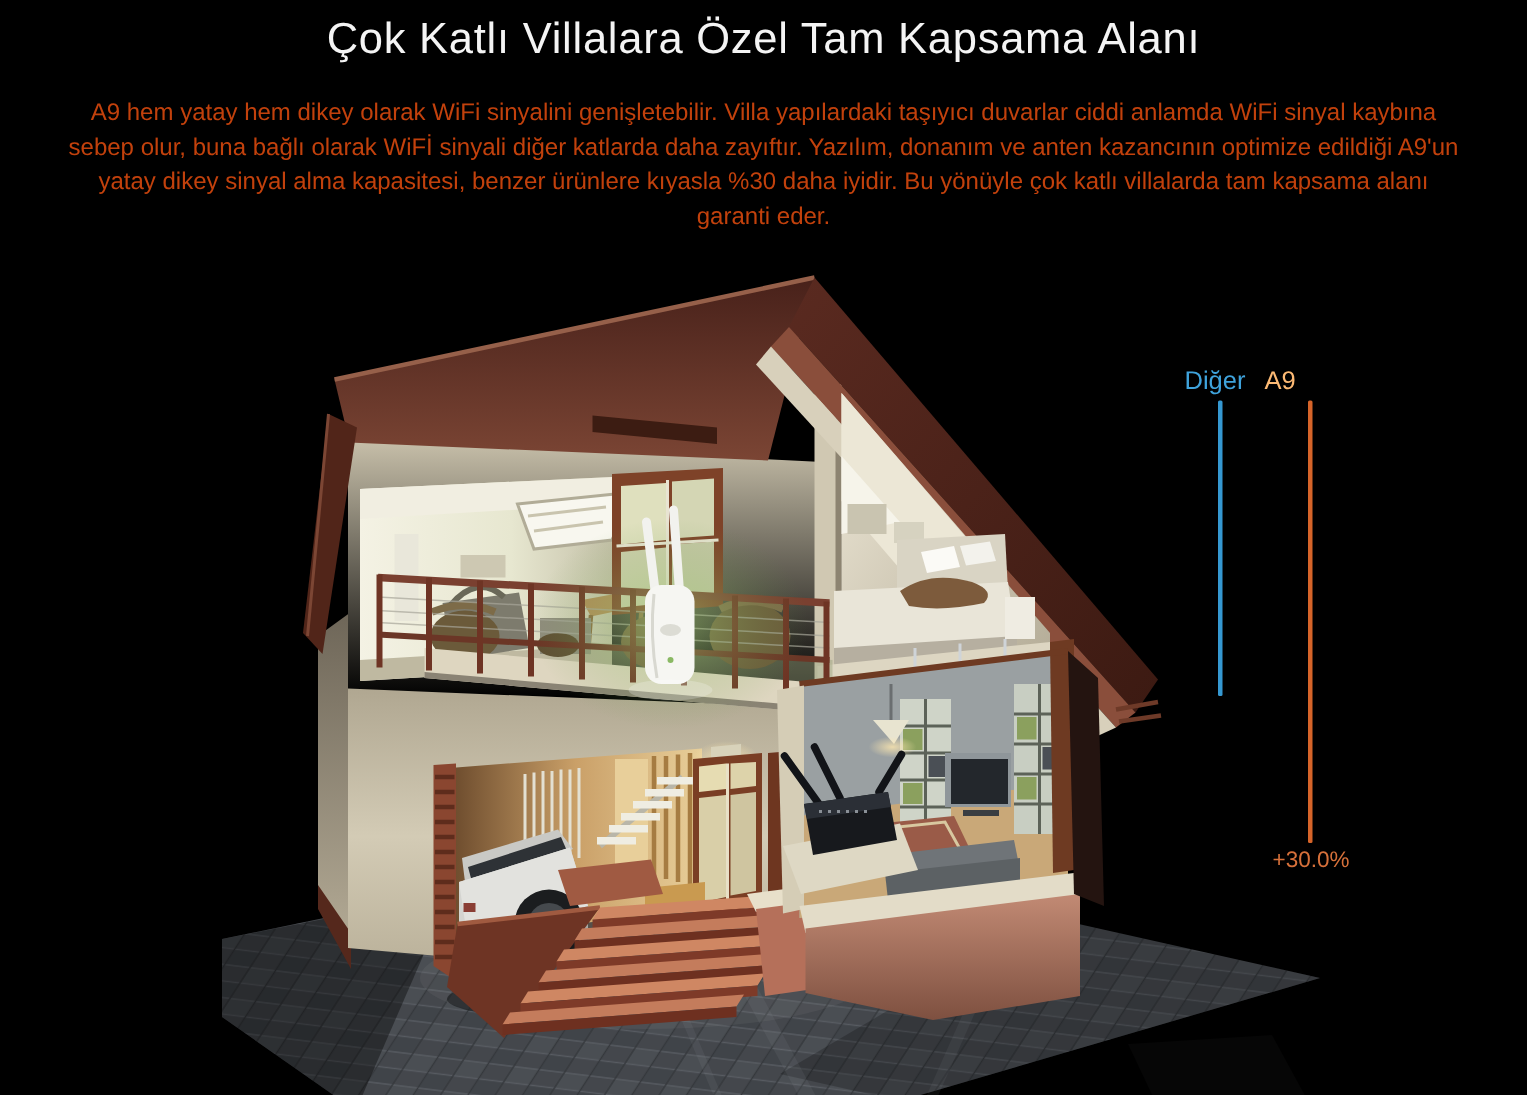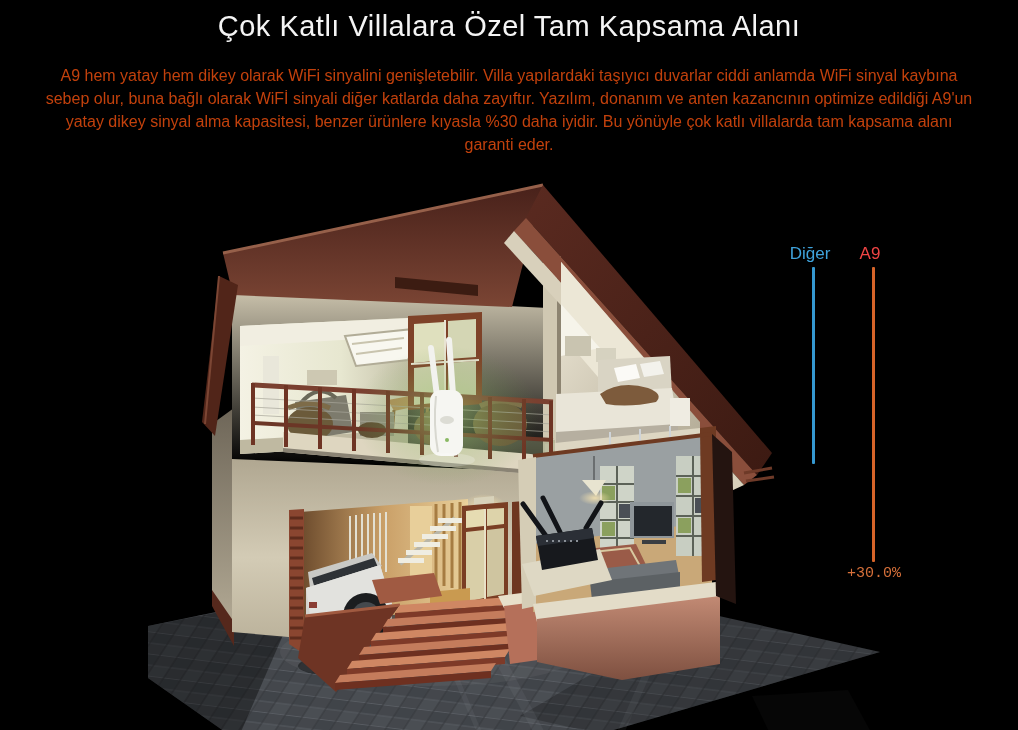--- a/index.html
+++ b/index.html
@@ -18,26 +18,26 @@
     position:absolute; top:60px; left:50%; transform:translateX(-50%);
     width:936px; text-align:center; color:#c2410c;
     font-size:16px; line-height:23px; font-weight:400;
   }
   .scene { position:absolute; inset:0; }
   .scene svg { position:absolute; left:0; top:0; }
 
   
   .chart-label { position:absolute; font-size:17px; }
   .lbl-diger { left:779px; top:240px; width:62px; text-align:center; color:#3fa3dc; }
-  .lbl-a9    { left:843px; top:240px; width:54px; text-align:center; color:#ef4444; }
+  .lbl-a9    { left:843px; top:240px; width:54px; color:#fdba74; }
   .vline { position:absolute; width:3px; border-radius:1px; }
   .vline-diger { left:812px; top:263px; height:197px; background:#3598d1; }
   .vline-a9    { left:872px; top:263px; height:295px; background:#d66429; }
   .gain-label  { position:absolute; left:836px; top:561px; width:76px;
-                 text-align:center; color:#d6703a; font-size:15px;font-family:Liberation Mono, monospace; }
+                 text-align:center; color:#d6703a; font-size:15px; }
 </style>
 </head>
 <body>
 
 <div class="page">
 
   <h1 class="page-title">Çok Katlı Villalara Özel Tam Kapsama Alanı</h1>
   <p class="page-desc">A9 hem yatay hem dikey olarak WiFi sinyalini genişletebilir. Villa yapılardaki taşıyıcı duvarlar ciddi anlamda WiFi sinyal kaybına sebep olur, buna bağlı olarak WiFİ sinyali diğer katlarda daha zayıftır. Yazılım, donanım ve anten kazancının optimize edildiği A9'un yatay dikey sinyal alma kapasitesi, benzer ürünlere kıyasla %30 daha iyidir. Bu yönüyle çok katlı villalarda tam kapsama alanı garanti eder.</p>
 
   <div class="scene">

